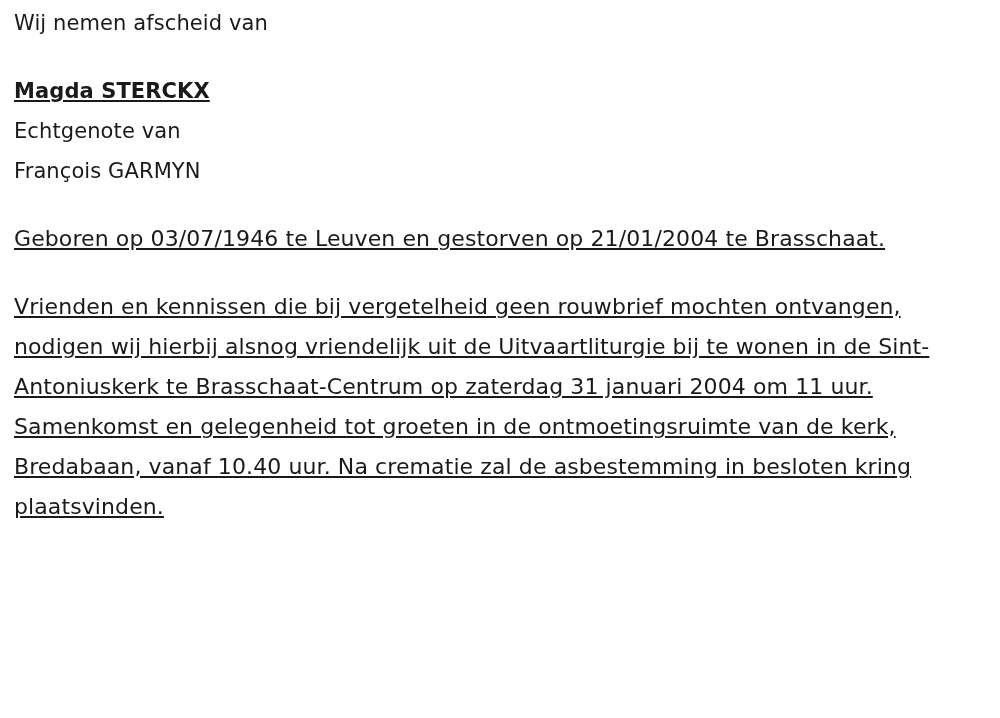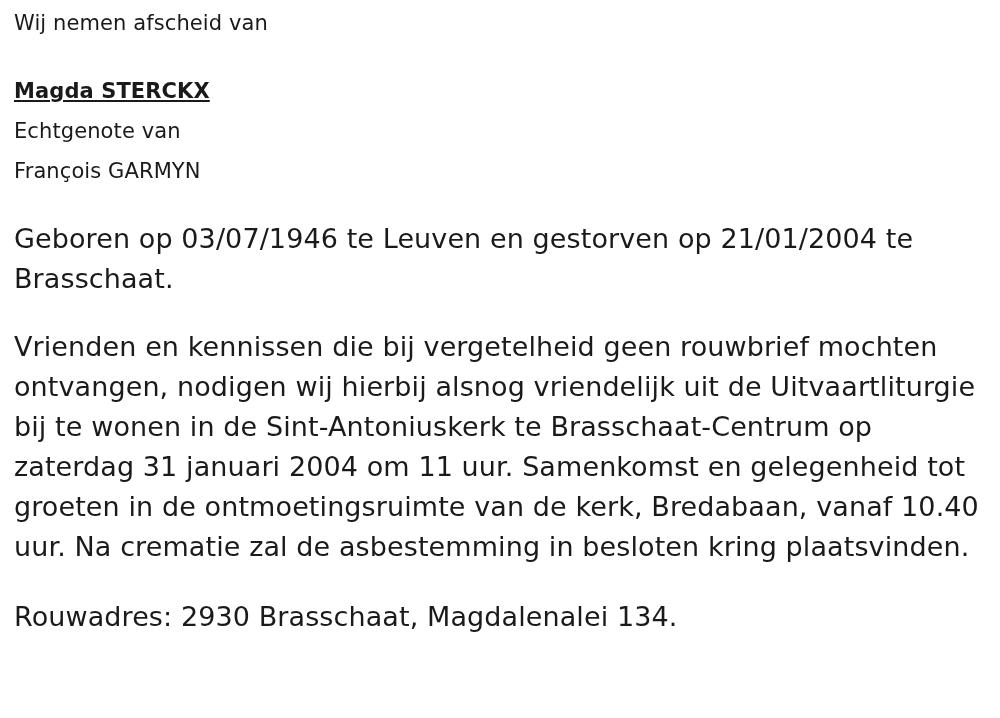--- a/index.html
+++ b/index.html
@@ -25,23 +25,24 @@
     font-size: 21px;
     line-height: 40px;
     letter-spacing: 0.1px;
     white-space: pre-wrap;
   }
   .name {
     font-weight: bold;
     text-decoration: underline;
   }
   .para {
-    font-size: 27px;
+    font-size: 22px;
     line-height: 40px;
     letter-spacing: 0.1px;
+    text-decoration: underline;
   }
   .gap-sm { height: 28px; }
   .gap-md { height: 28px; }
   .gap-lg { height: 30px; }
 </style>
 </head>
 <body>
 
 <div class="page">
 
@@ -56,15 +57,14 @@
   <div class="gap-md"></div>
 
   <div class="para">Geboren op 03/07/1946 te Leuven en gestorven op 21/01/2004 te Brasschaat.</div>
 
   <div class="gap-md"></div>
 
   <div class="para">Vrienden en kennissen die bij vergetelheid geen rouwbrief mochten ontvangen, nodigen wij hierbij alsnog vriendelijk uit de Uitvaartliturgie bij te wonen in de Sint-Antoniuskerk te Brasschaat-Centrum op zaterdag 31 januari 2004 om 11 uur. Samenkomst en gelegenheid tot groeten in de ontmoetingsruimte van de kerk, Bredabaan, vanaf 10.40 uur. Na crematie zal de asbestemming in besloten kring plaatsvinden.</div>
 
   <div class="gap-lg"></div>
 
-  <div class="para">Rouwadres: 2930 Brasschaat, Magdalenalei 134.</div>
 
 </div>
 
 </body></html>

